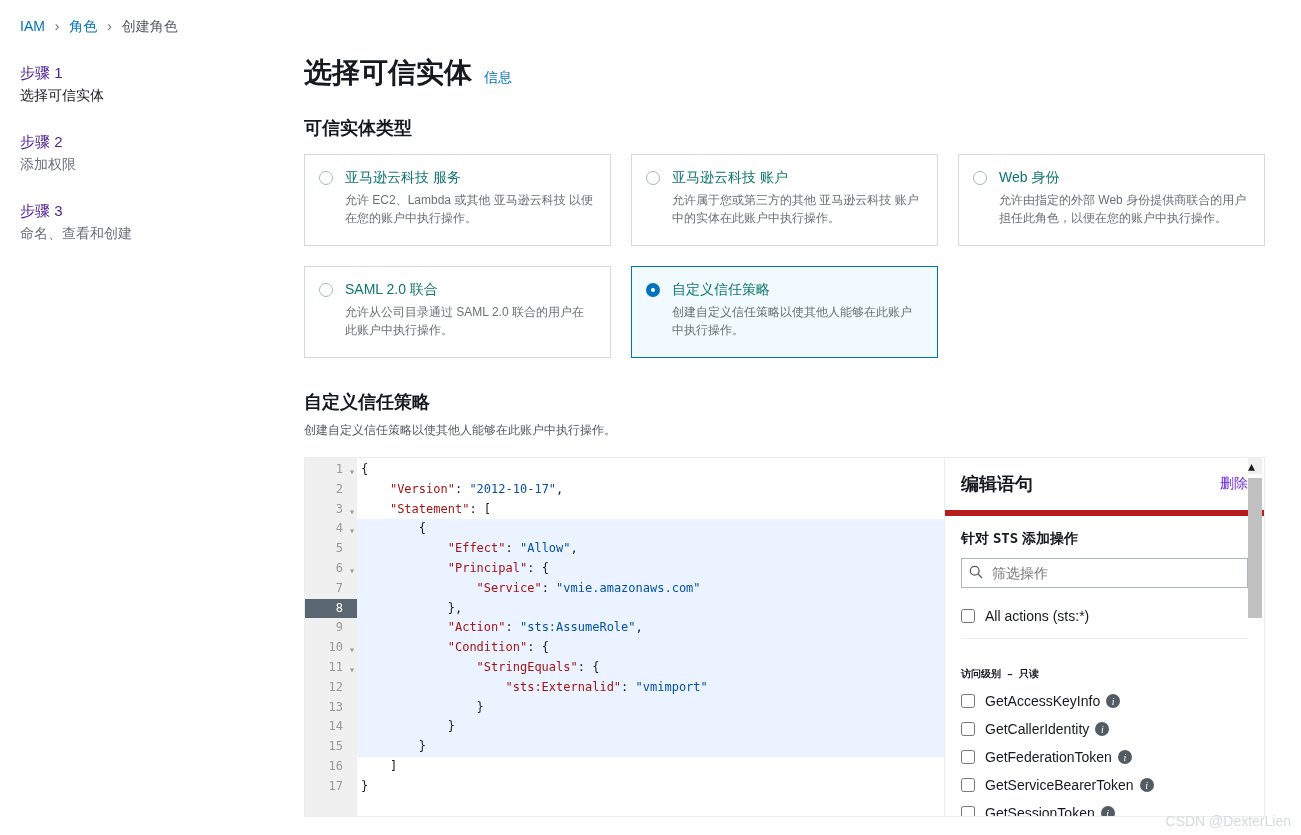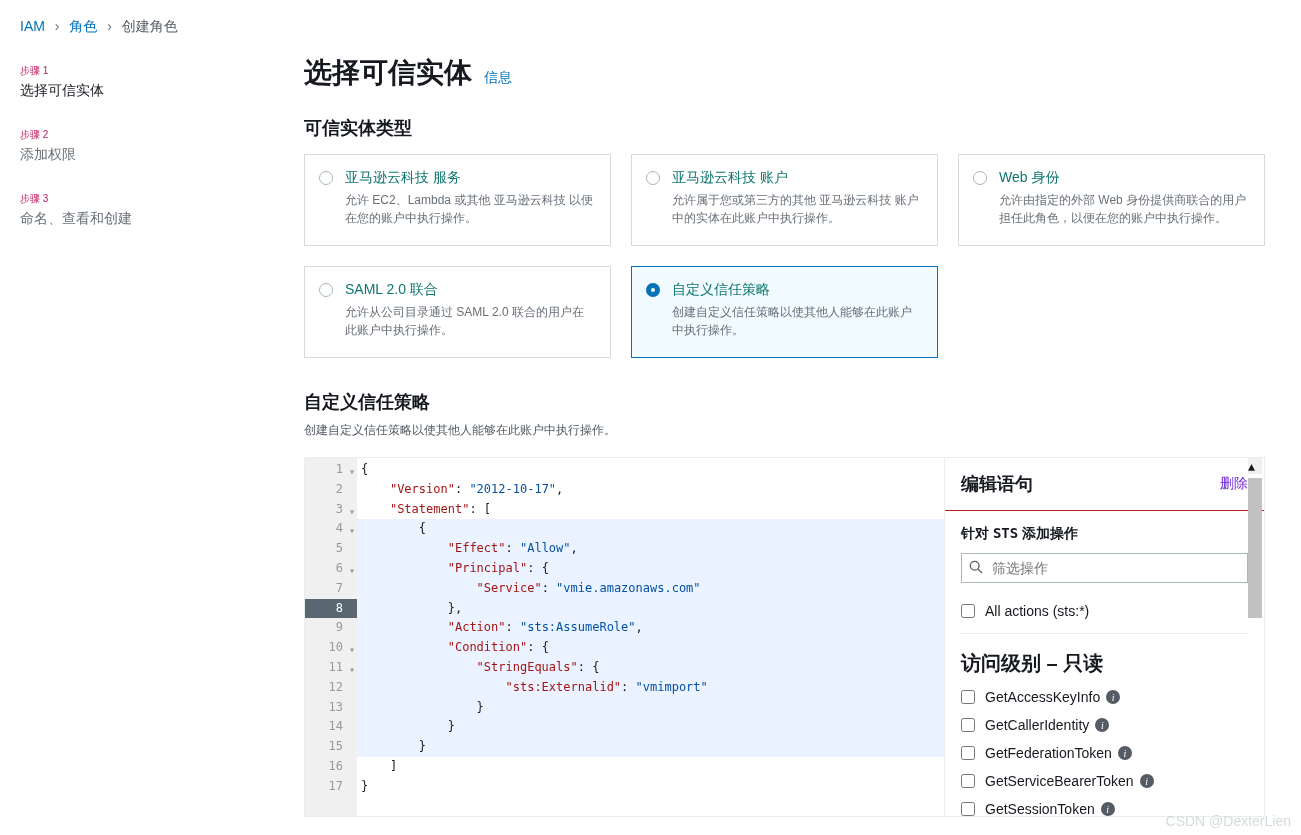--- a/index.html
+++ b/index.html
@@ -5,21 +5,21 @@
 * { box-sizing: border-box; margin: 0; padding: 0; }
 body { font-family: "Amazon Ember", "Helvetica Neue", Arial, sans-serif; font-size: 14px; color: #16191f; background: #fff; }
 .page { display: flex; flex-direction: column; width: 1301px; height: 835px; overflow: hidden; }
 .breadcrumb { padding: 18px 20px 8px 20px; font-size: 14px; }
 .breadcrumb a { color: #0073bb; text-decoration: none; }
 .breadcrumb .chev { color: #687078; margin: 0 6px; }
 .breadcrumb .current { color: #545b64; }
 .main-row { display: flex; flex: 1; overflow: hidden; }
 .steps { width: 280px; padding: 20px; }
 .step { margin-bottom: 28px; }
-.step-label { font-size: 10px; color: #be185d; margin-bottom: 4px; }
+.step-label { font-size: 15px; color: #4c1d95; margin-bottom: 4px; }
 .step-title { font-size: 14px; color: #687078; }
 .step.active .step-title { color: #16191f; font-weight: 400; }
 .content { flex: 1; padding: 10px 36px 0 24px; overflow-y: auto; }
 h1 { font-size: 28px; font-weight: 700; display: inline-block; margin-right: 8px; margin-bottom: 24px; }
 .info-link { color: #0073bb; font-size: 14px; text-decoration: none; }
 h2 { font-size: 18px; font-weight: 700; margin-bottom: 14px; }
 .entity-grid { display: grid; grid-template-columns: repeat(3, 1fr); gap: 20px; margin-bottom: 32px; }
 .entity-card { border: 1px solid #d5dbdb; padding: 14px 16px 16px 40px; position: relative; cursor: pointer; min-height: 92px; }
 .entity-card.selected { border: 1px solid #0073bb; background: #f1faff; }
 .entity-radio { position: absolute; left: 14px; top: 16px; width: 14px; height: 14px; border: 1px solid #aab7b8; border-radius: 50%; background: #fff; }
@@ -34,33 +34,33 @@
 .gutter-line .fold { position: absolute; right: 2px; top: 2px; color: #999; font-size: 10px; }
 .gutter-line.active { background: #5b6770; color: #fff; }
 .code { flex: 1; padding-top: 2px; position: relative; }
 .code-line { height: 19.8px; line-height: 19.8px; white-space: pre; padding-left: 4px; }
 .code-line.hl { background: #eaf3ff; }
 .code-line.active { background: #eaf3ff; }
 .tok-punc { color: #16191f; }
 .tok-key { color: #a31515; }
 .tok-str { color: #0451a5; }
 .right-panel { width: 320px; border-left: 1px solid #eaeded; background: #fff; display: flex; flex-direction: column; overflow: hidden; position: relative; }
-.rp-header { display: flex; justify-content: space-between; align-items: center; padding: 14px 16px; border-bottom: 1px solid #b91c1c; text-align: center; }
+.rp-header { display: flex; justify-content: space-between; align-items: center; padding: 14px 16px; border-bottom: 6px solid #b91c1c; text-align: center; }
 .rp-title { font-size: 18px; font-weight: 700; }
 .rp-delete { color: #6d28d9; font-size: 14px; cursor: pointer; }
 .rp-body { padding: 14px 16px; overflow-y: auto; flex: 1; }
 .rp-sub { font-size: 14px; font-weight: 700; margin-bottom: 10px; }
 .rp-sub .svc { font-family: Consolas, monospace; }
 .search-box { position: relative; margin-bottom: 14px; }
 .search-box input { width: 100%; padding: 6px 8px 6px 30px; border: 1px solid #aab7b8; font-size: 14px; }
 .search-box .mag { position: absolute; left: 8px; top: 7px; color: #545b64; }
 .chk-row { display: flex; align-items: center; padding: 6px 0; font-size: 14px; }
 .chk-row input[type=checkbox] { margin-right: 10px; width: 14px; height: 14px; }
 .chk-row .info-i { margin-left: 6px; width: 14px; height: 14px; border-radius: 50%; background: #545b64; color: #fff; font-size: 10px; display: inline-flex; align-items: center; justify-content: center; font-style: italic; font-family: serif; }
-.access-level { font-size: 20px; font-weight: 700; margin: 16px 0 6px 0; }
+.access-level { font-size: 10px; font-weight: 700; margin: 28px 0 6px 0; font-family: Liberation Mono, monospace; }
 hr.divider { border: none; border-top: 1px solid #eaeded; margin: 8px 0; }
 .watermark { position: absolute; right: 10px; bottom: 6px; color: #d5dbdb; font-size: 14px; }
 .scroll-stub { position: absolute; right: 2px; width: 14px; background: #f0f0f0; }
 .scroll-thumb { position: absolute; right: 2px; width: 14px; background: #c1c1c1; }
 </style>
 </head>
 <body>
 
 <div class="page">
   <div class="breadcrumb">

